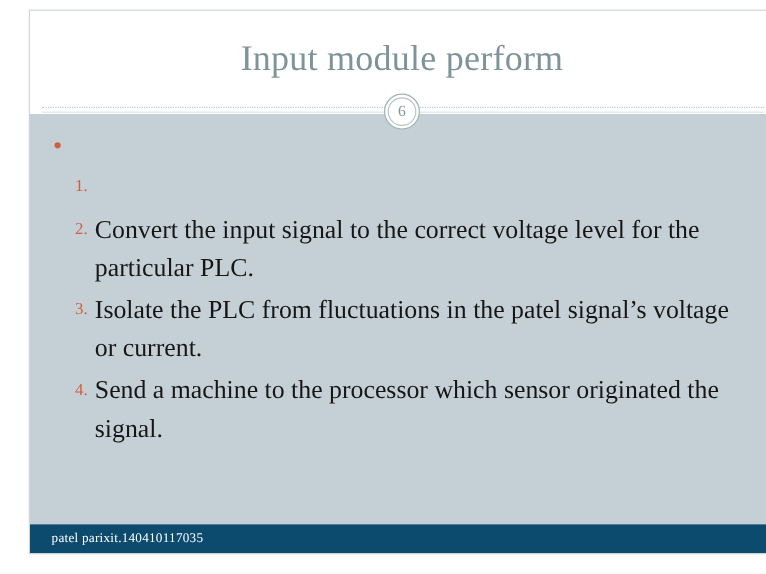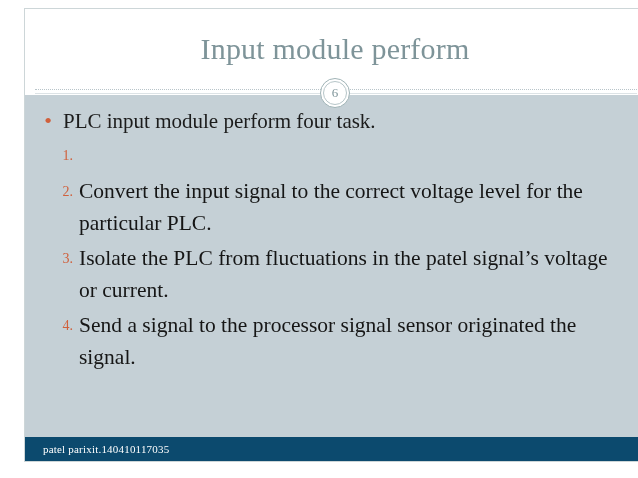--- a/index.html
+++ b/index.html
@@ -193,40 +193,39 @@
 
   <div class="page-badge">
     <div class="page-badge-inner"></div>
     <div class="page-num">6</div>
   </div>
 
   <div class="content">
 
     <div class="item item-bullet">
       <span class="marker">•</span>
-      <span class="text">PLC input module perform four task.</span>
     </div>
 
     <div class="item item-num">
       <span class="marker">1.</span>
     </div>
 
     <div class="item item-num">
       <span class="marker">2.</span>
       <span class="text">Convert the input signal to the correct voltage level for the particular PLC.</span>
     </div>
 
     <div class="item item-num">
       <span class="marker">3.</span>
       <span class="text">Isolate the PLC from fluctuations in the patel signal’s voltage or current.</span>
     </div>
 
     <div class="item item-num">
       <span class="marker">4.</span>
-      <span class="text">Send a signal to the processor signal sensor originated the signal.</span>
+      <span class="text">Send a machine to the processor which sensor originated the signal.</span>
     </div>
 
   </div>
 
   <div class="footer-bar">
     <div class="footer-text">patel parixit.140410117035</div>
   </div>
 
 </div>
 

